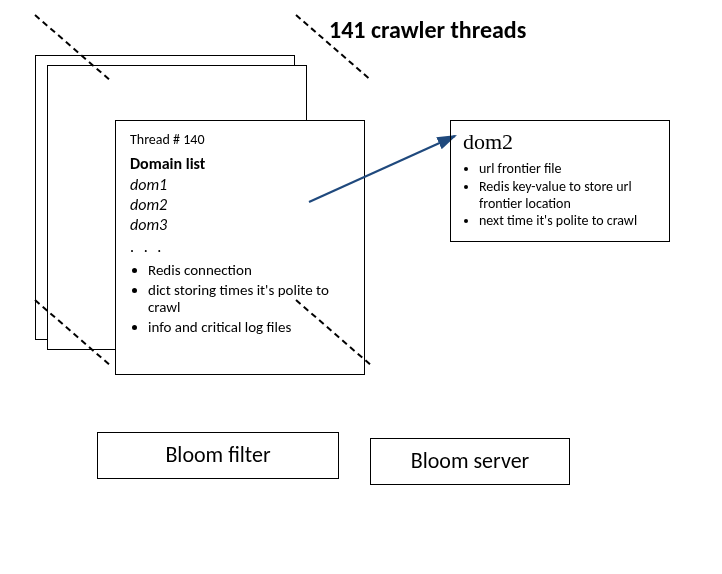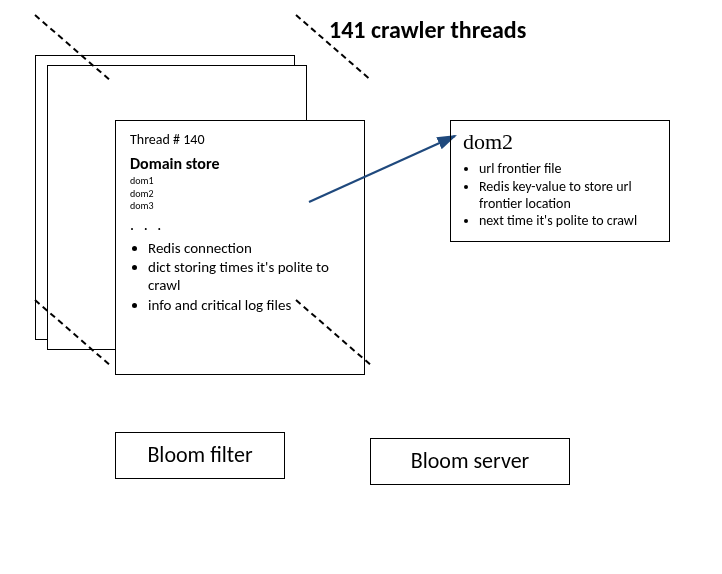--- a/index.html
+++ b/index.html
@@ -41,21 +41,21 @@
     border-top: 2px dashed #000;
     transform-origin: left center;
   }
   .dash-top { top: 14px; left: 35px; width: 98px; transform: rotate(41deg); }
   .dash-bot { top: 299px; left: 35px; width: 98px; transform: rotate(41deg); }
   .dash-right-top { top: 14px; left: 296px; width: 96px; transform: rotate(41deg); }
   .dash-right-bot { top: 299px; left: 296px; width: 98px; transform: rotate(41deg); }
 
   .thread-title { font-size: 14px; margin-bottom: 6px; }
   .domain-list-label { font-size: 16px; font-weight: bold; margin-bottom: 2px; }
-  .domain { font-size: 10px; line-height: 1.25; }
+  .domain { font-size: 16px; line-height: 1.25; font-style: italic; }
   .ellipsis { font-size: 16px; letter-spacing: 3px; margin: 2px 0 6px 0; }
   .bullets { font-size: 15px; list-style: disc; padding-left: 18px; }
   .bullets li { margin-bottom: 2px; line-height: 1.18; }
 
   .dom-box {
     position: absolute;
     top: 120px;
     left: 450px;
     width: 220px;
     border: 1px solid #000;
@@ -73,36 +73,36 @@
     height: 80px;
     pointer-events: none;
   }
 
   .bottom-box {
     position: absolute;
     border: 1px solid #000;
     text-align: center;
     padding: 8px 10px;
   }
-  .bloom { top: 432px; left: 115px; width: 170px; }
+  .bloom { top: 432px; left: 97px; width: 242px; }
   .redis { top: 438px; left: 370px; width: 200px; }
   .bb-title { font-size: 22px; margin-bottom: 2px; }
   .bb-sub { font-size: 15px; font-weight: bold; line-height: 1.2; }
 </style>
 </head>
 <body>
 
 <div class="title">141 crawler threads</div>
 
 <div class="stack">
   <div class="card card-back1"></div>
   <div class="card card-back2"></div>
   <div class="card card-front">
     <div class="thread-title">Thread # 140</div>
-    <div class="domain-list-label">Domain store</div>
+    <div class="domain-list-label">Domain list</div>
     <div class="domain">dom1</div>
     <div class="domain">dom2</div>
     <div class="domain">dom3</div>
     <div class="ellipsis">. . .</div>
     <ul class="bullets">
       <li>Redis connection</li>
       <li>dict storing times it's polite to crawl</li>
       <li>info and critical log files</li>
     </ul>
   </div>

